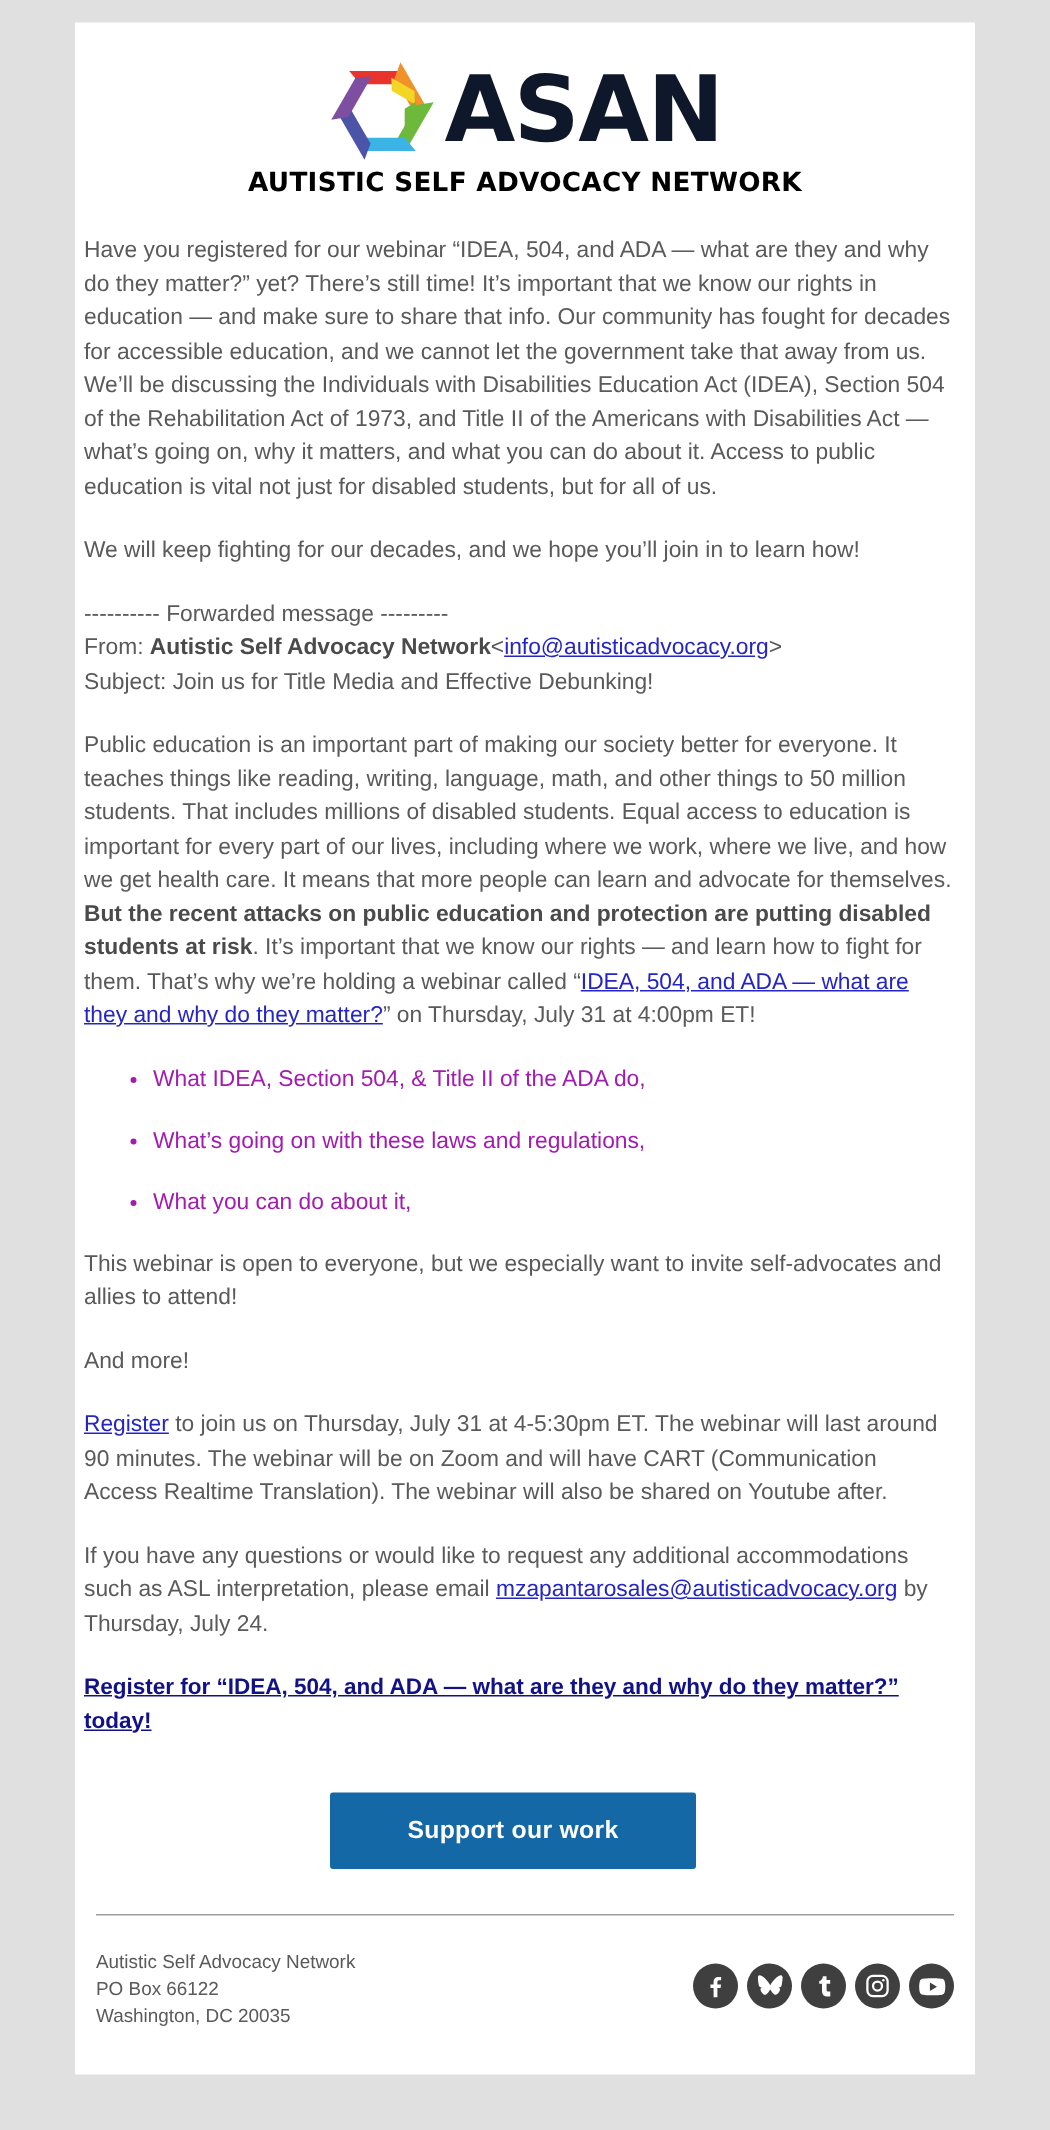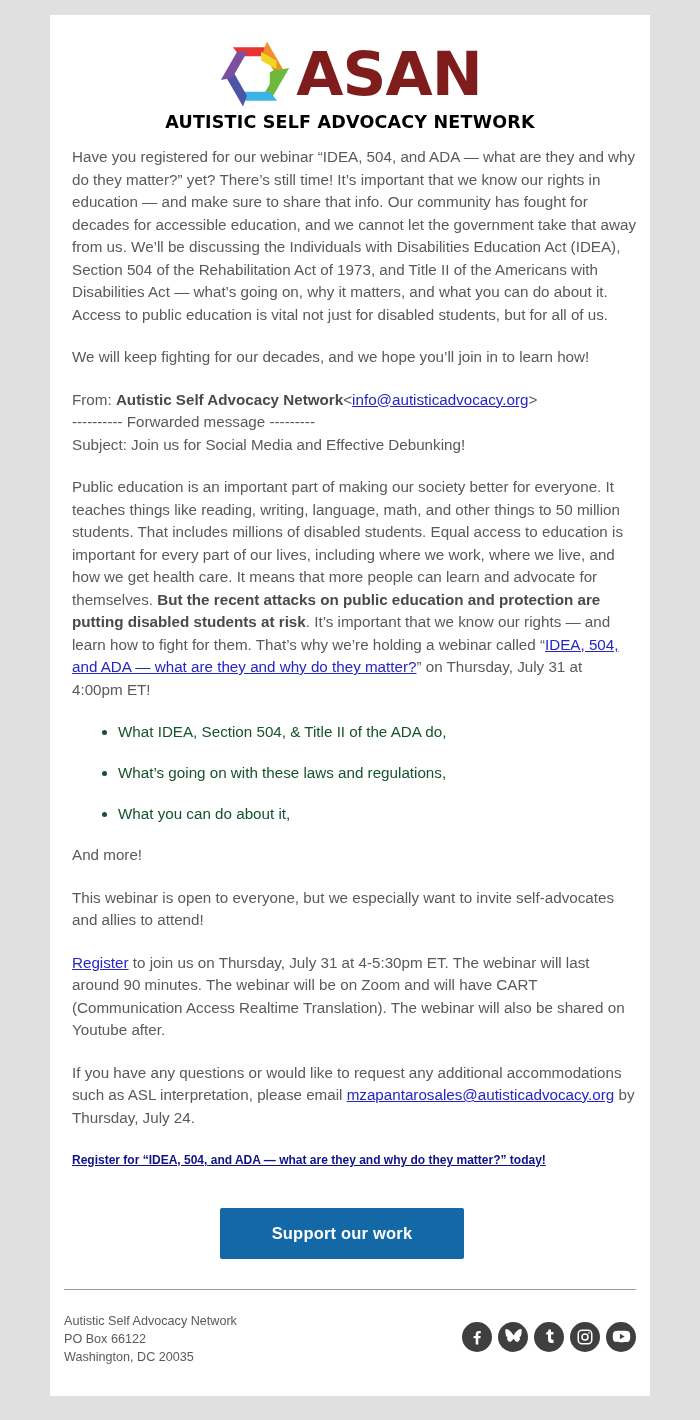--- a/index.html
+++ b/index.html
@@ -34,35 +34,36 @@
     align-items: center;
     justify-content: center;
     gap: 4px;
   }
   .logo-mark { width: 74px; height: 74px; flex: 0 0 auto; }
   .logo-word {
     font-family: "DejaVu Sans", sans-serif;
     font-weight: bold;
     font-size: 61px;
     letter-spacing: -1px;
-    color: #7f1d1d;
+    color: #0f172a;
     line-height: 0.95;
   }
   .logo-tag {
     font-family: "DejaVu Sans", sans-serif;
     font-weight: bold;
     font-size: 17.5px;
     letter-spacing: 0.2px;
     color: #000;
     margin-top: 1px;
   }
 
   
   .body-wrap {
-    padding: 0 14px 0 22px;
+    padding: 0 14px 0 6px;
+    margin-top: 10px;
   }
   p.para, .plain {
     color: #5a5a5a;
     font-size: 15.2px;
     line-height: 22.5px;
     margin: 0 0 20px 0;
   }
   .tight { margin-bottom: 0; }
   .hdr-line {
     color: #5a5a5a;
@@ -75,28 +76,28 @@
   a.link {
     color: #2525c4;
     text-decoration: underline;
   }
   a.strongdark {
     color: #111188;
     text-decoration: underline;
     font-weight: bold;
   }
   .cta-line {
-    font-size: 12px;
+    font-size: 15px;
     line-height: 22.5px;
     margin: 0 0 22px 0;
   }
   ul.bullets {
     margin: 14px 0 18px 0;
     padding-left: 46px;
-    color: #14532d;
+    color: #a21caf;
     font-size: 15.2px;
   }
   ul.bullets li {
     margin-bottom: 19px;
     line-height: 22px;
   }
 
   
   .btn-row { text-align: center; padding: 14px 16px 30px 0; text-decoration: underline; }
   .support-btn {
@@ -190,37 +191,37 @@
       <div class="logo-tag">AUTISTIC SELF ADVOCACY NETWORK</div>
     </div>
 
     <div class="body-wrap">
 
       <p class="para">Have you registered for our webinar “IDEA, 504, and ADA — what are they and why do they matter?” yet? There’s still time! It’s important that we know our rights in education — and make sure to share that info. Our community has fought for decades for accessible education, and we cannot let the government take that away from us. We’ll be discussing the Individuals with Disabilities Education Act (IDEA), Section 504 of the Rehabilitation Act of 1973, and Title II of the Americans with Disabilities Act — what’s going on, why it matters, and what you can do about it. Access to public education is vital not just for disabled students, but for all of us.</p>
 
       <p class="para">We will keep fighting for our decades, and we hope you’ll join in to learn how!</p>
 
       <div class="fwd-block">
+        <div class="hdr-line">---------- Forwarded message ---------</div>
         <div class="hdr-line"><span>From:</span> <b>Autistic Self Advocacy Network</b><span>&lt;</span><a class="link" href="#">info@autisticadvocacy.org</a><span>&gt;</span></div>
-        <div class="hdr-line">---------- Forwarded message ---------</div>
-        <div class="hdr-line">Subject: Join us for Social Media and Effective Debunking!</div>
+        <div class="hdr-line">Subject: Join us for Title Media and Effective Debunking!</div>
       </div>
 
       <p class="para"><span>Public education is an important part of making our society better for everyone. It teaches things like reading, writing, language, math, and other things to 50 million students. That includes millions of disabled students. Equal access to education is important for every part of our lives, including where we work, where we live, and how we get health care. It means that more people can learn and advocate for themselves. </span><b>But the recent attacks on public education and protection are putting disabled students at risk</b><span>. It’s important that we know our rights — and learn how to fight for them. That’s why we’re holding a webinar called “</span><a class="link" href="#">IDEA, 504, and ADA — what are they and why do they matter?</a><span>” on Thursday, July 31 at 4:00pm ET!</span></p>
 
 
       <ul class="bullets">
         <li>What IDEA, Section 504, &amp; Title II of the ADA do,</li>
         <li>What’s going on with these laws and regulations,</li>
         <li>What you can do about it,</li>
       </ul>
 
+      <p class="para">This webinar is open to everyone, but we especially want to invite self-advocates and allies to attend!</p>
+
       <p class="para">And more!</p>
-
-      <p class="para">This webinar is open to everyone, but we especially want to invite self-advocates and allies to attend!</p>
 
       <p class="para"><a class="link" href="#">Register</a><span> to join us on Thursday, July 31 at 4-5:30pm ET. The webinar will last around 90 minutes. The webinar will be on Zoom and will have CART (Communication Access Realtime Translation). The webinar will also be shared on Youtube after.</span></p>
 
       <p class="para"><span>If you have any questions or would like to request any additional accommodations such as ASL interpretation, please email </span><a class="link" href="#">mzapantarosales@autisticadvocacy.org</a><span> by Thursday, July 24.</span></p>
 
       <p class="cta-line"><a class="strongdark" href="#">Register for “IDEA, 504, and ADA — what are they and why do they matter?” today!</a></p>
     </div>
 
     <div class="btn-row">
       <button class="support-btn">Support our work</button>

